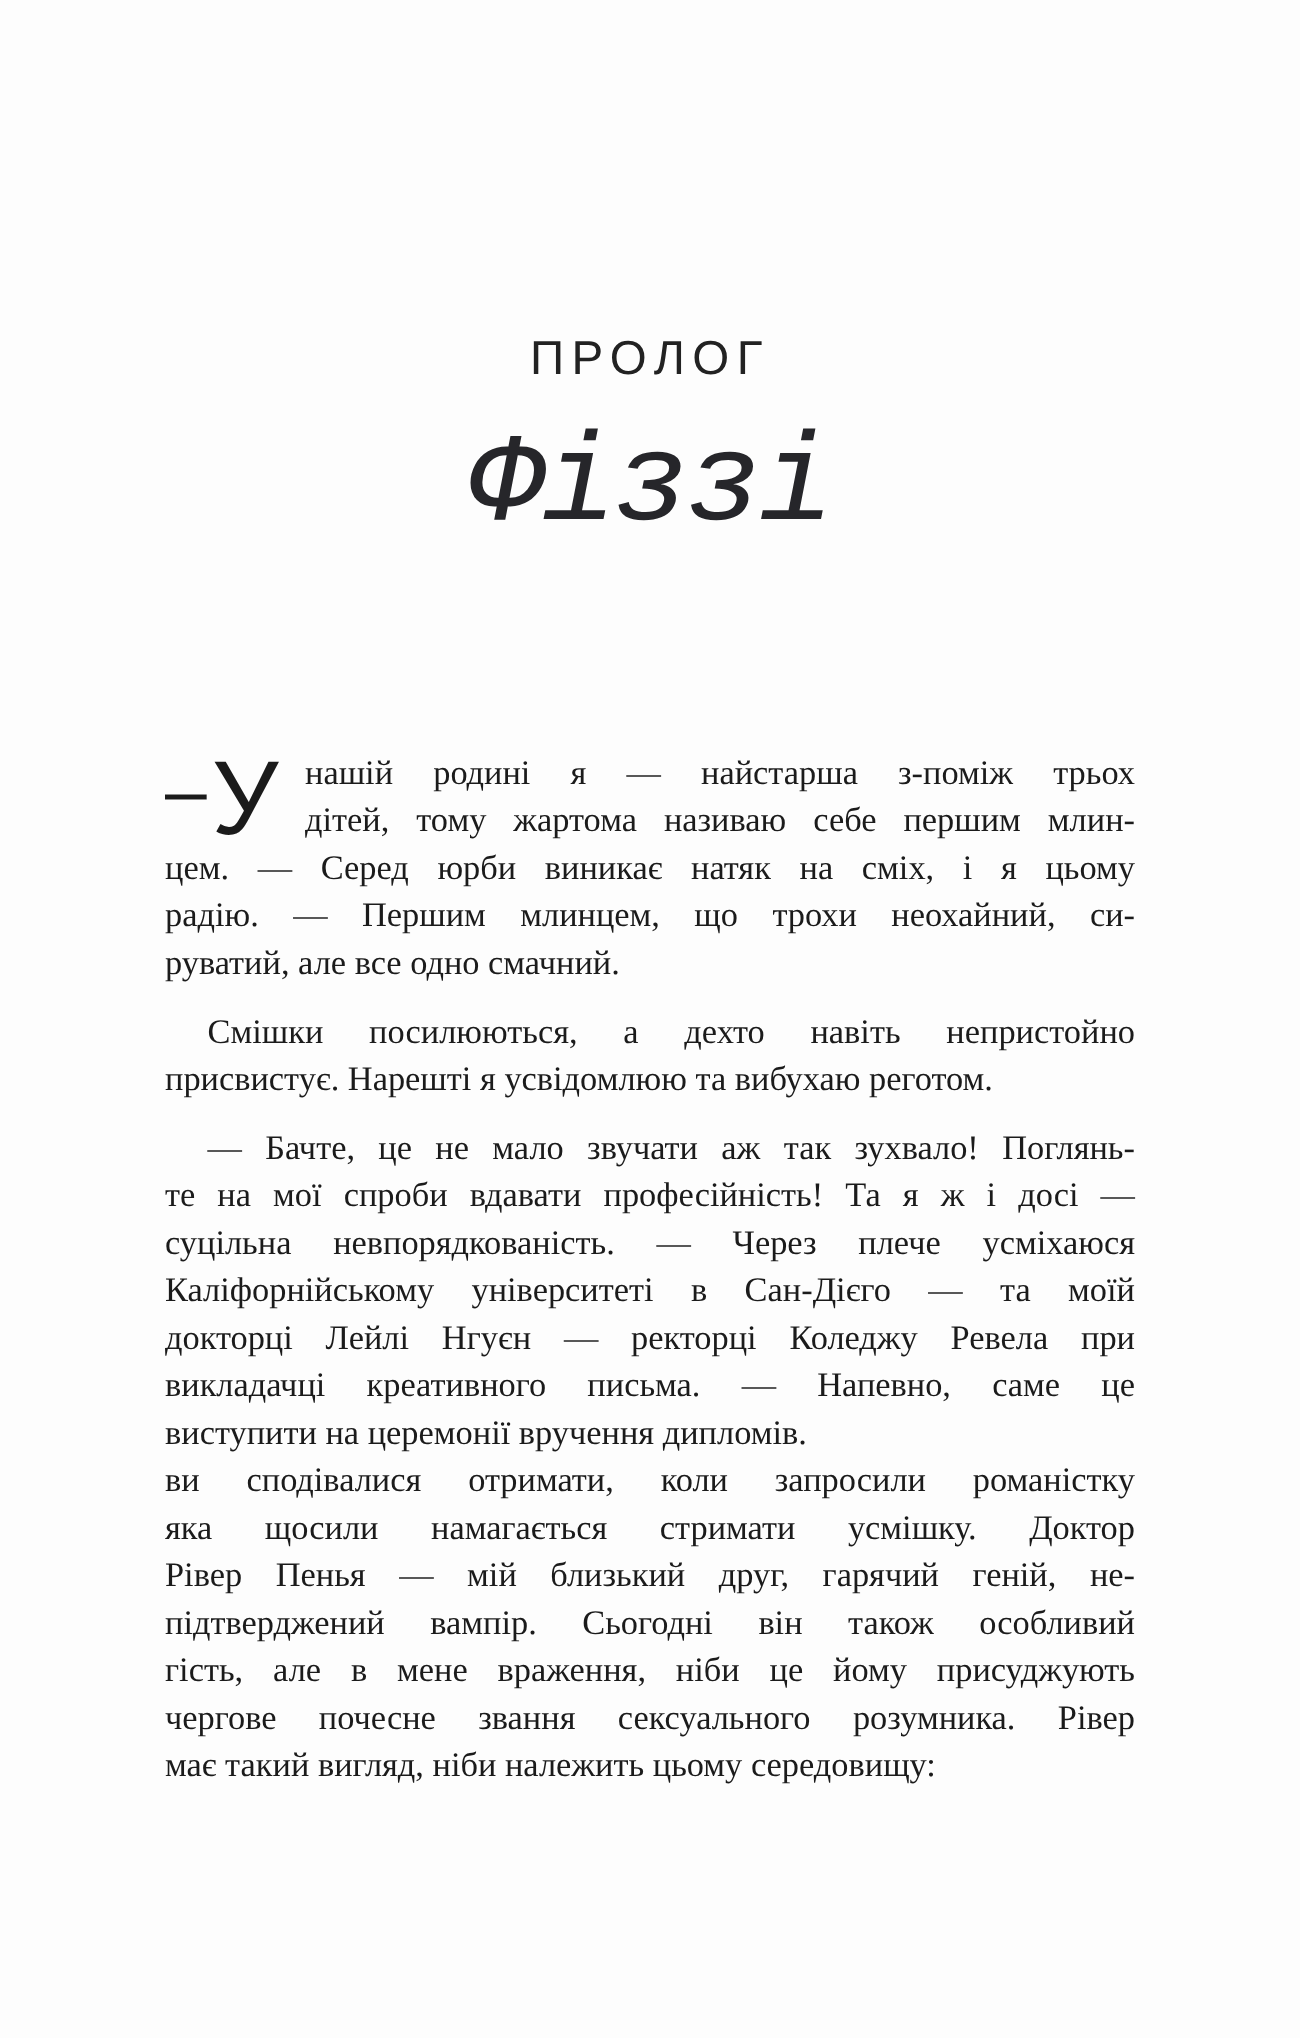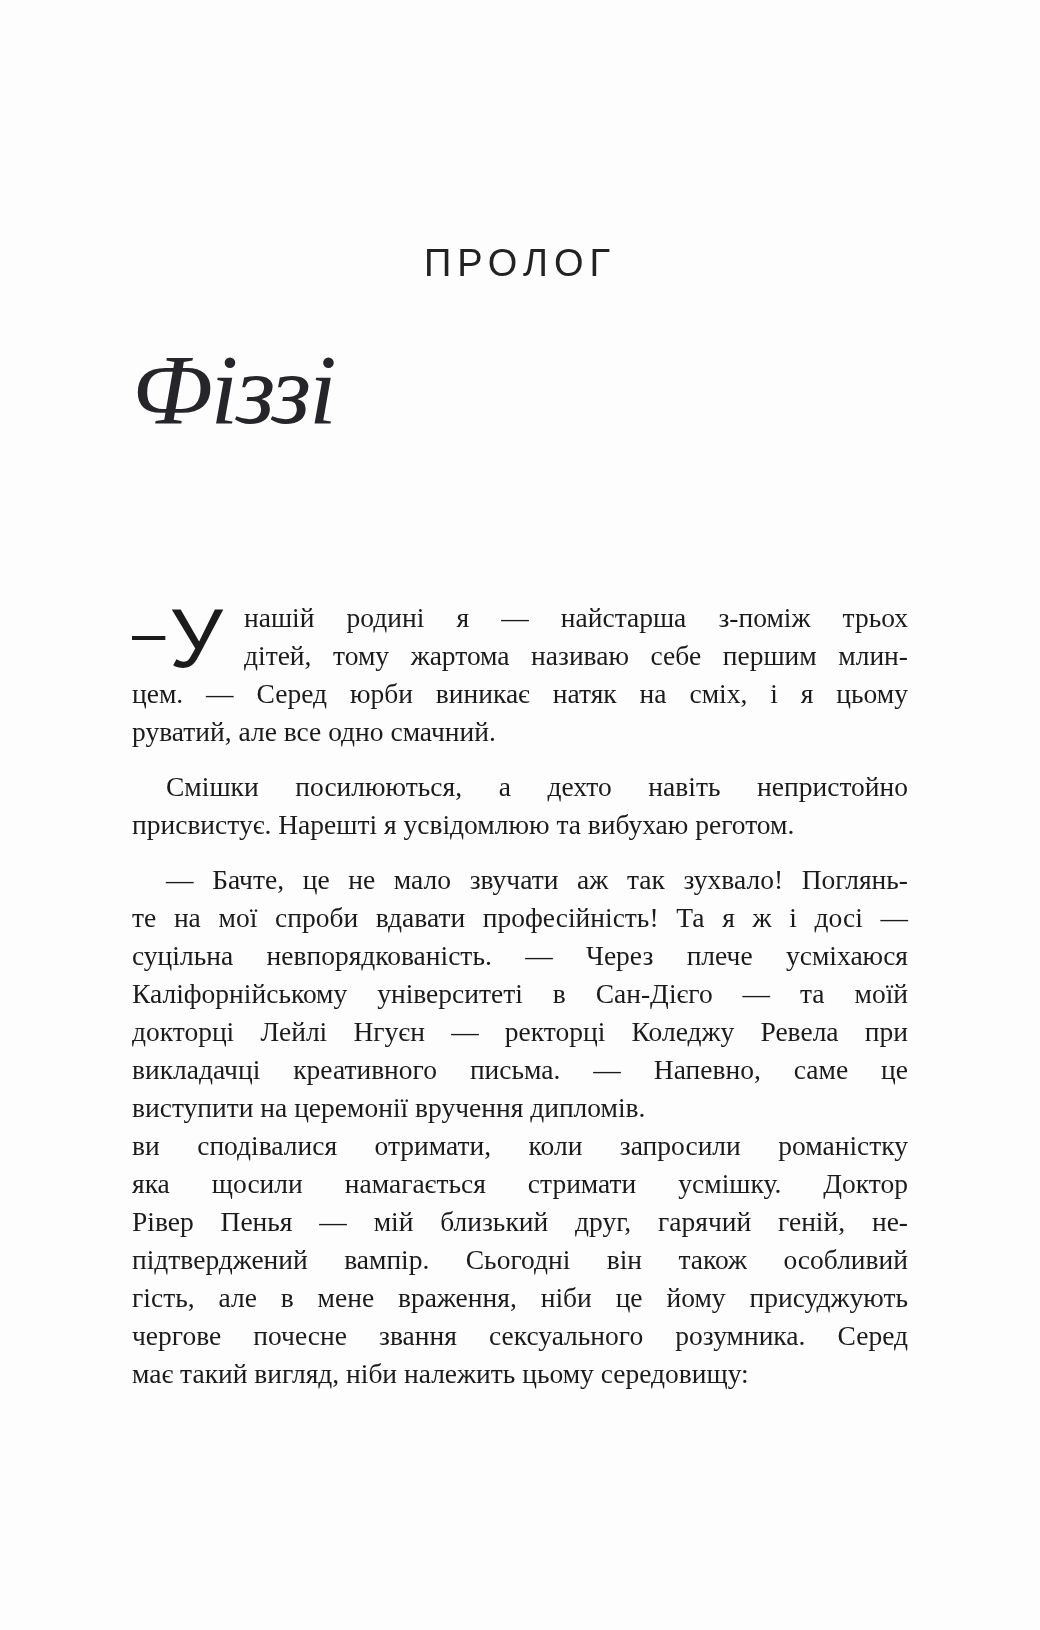--- a/index.html
+++ b/index.html
@@ -15,39 +15,39 @@
     color: #1b1b1b;
     overflow: hidden;
   }
   .page {
     position: absolute;
     inset: 0;
   }
   
   .heading {
     position: absolute;
-    top: 244px;
+    top: 268px;
     left: 132px;
     width: 776px;
     text-align: center;
     font-family: "Liberation Sans", sans-serif;
     font-size: 38px;
     font-weight: 400;
     letter-spacing: 6px;
     color: #222;
     line-height: 1;
   }
   
   .script-title {
     position: absolute;
     top: 332px;
     left: 132px;
     width: 776px;
-    text-align: left;
-    font-family: Liberation Serif, serif;
+    text-align: center;
+    font-family: Liberation Mono, monospace;
     font-style: italic;
     font-size: 100px;
     line-height: 1.15;
     color: #26262a;
     letter-spacing: -2px;
   }
   
   .textblock {
     position: absolute;
     top: 599px;
@@ -91,20 +91,21 @@
 
   <div class="script-title">Фіззі</div>
 
   <div class="textblock">
 
     <div class="para">
       <span class="dropcap"><span class="dash">–</span><span>У</span></span>
       <div class="line dc-pad">нашій родині я — найстарша з-поміж трьох</div>
       <div class="line dc-pad">дітей, тому жартома називаю себе першим млин-</div>
       <div class="line">цем. — Серед юрби виникає натяк на сміх, і я цьому</div>
+      <div class="line">радію. — Першим млинцем, що трохи неохайний, си-</div>
       <div class="line end">руватий, але все одно смачний.</div>
     </div>
 
     <div class="para">
       <div class="line indent">Смішки посилюються, а дехто навіть непристойно</div>
       <div class="line end">присвистує. Нарешті я усвідомлюю та вибухаю реготом.</div>
     </div>
 
     <div class="para">
       <div class="line indent">— Бачте, це не мало звучати аж так зухвало! Поглянь-</div>
@@ -115,18 +116,18 @@
       <div class="line">викладачці креативного письма. — Напевно, саме це</div>
       <div class="line end">виступити на церемонії вручення дипломів.</div>
       <div class="line">ви сподівалися отримати, коли запросили романістку</div>
     </div>
 
     <div class="para">
       <div class="line">яка щосили намагається стримати усмішку. Доктор</div>
       <div class="line">Рівер Пенья — мій близький друг, гарячий геній, не-</div>
       <div class="line">підтверджений вампір. Сьогодні він також особливий</div>
       <div class="line">гість, але в мене враження, ніби це йому присуджують</div>
-      <div class="line">чергове почесне звання сексуального розумника. Серед</div>
+      <div class="line">чергове почесне звання сексуального розумника. Рівер</div>
       <div class="line end">має такий вигляд, ніби належить цьому середовищу:</div>
     </div>
 
   </div>
 </div>
 
 </body></html>

